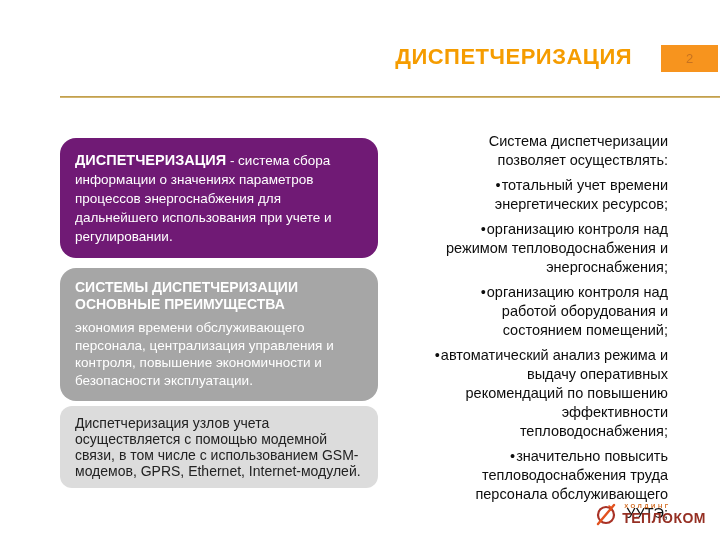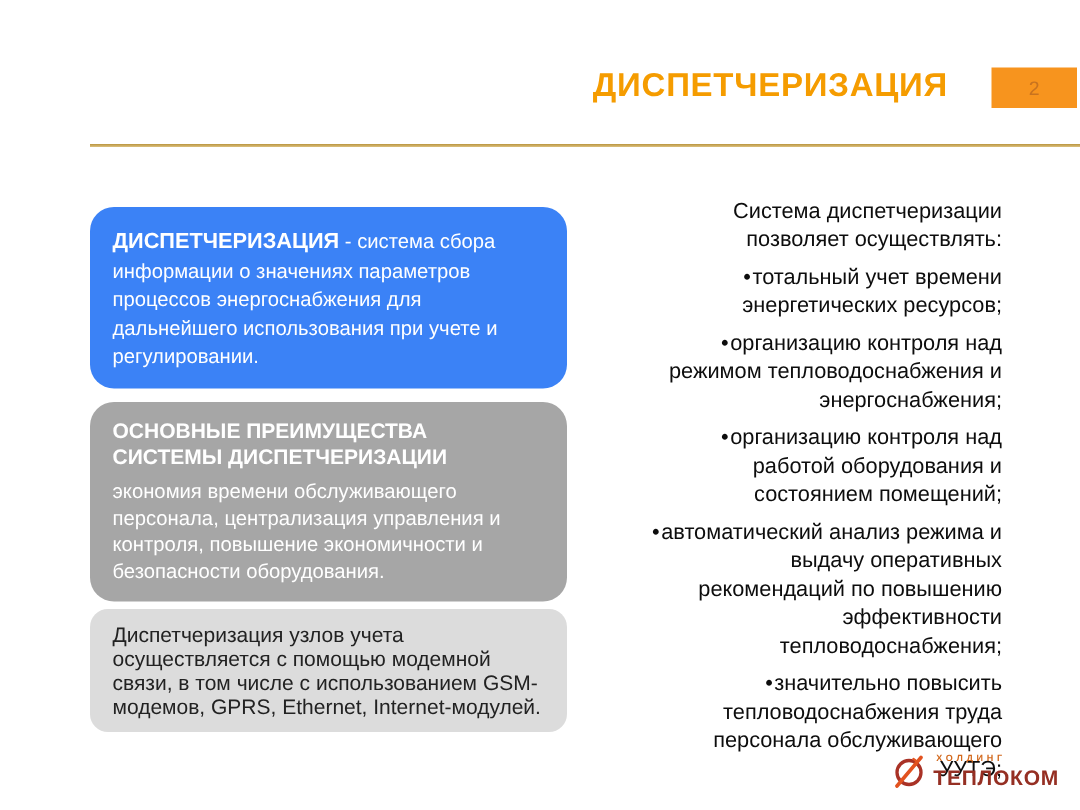--- a/index.html
+++ b/index.html
@@ -37,21 +37,21 @@
   
   .box{
     position:absolute;
     left:60px;width:318px;
     box-sizing:border-box;
     border-radius:16px;
   }
   .box-definition{
     top:138px;
     min-height:110px;
-    background:#3b82f6;
+    background:#701a75;
     color:#ffffff;
     padding:13px 14px 12px 15px;
     font-size:13.5px;line-height:19px;
   }
   .box-definition .term{font-weight:bold;font-size:14.5px;}
   .box-advantages{
     top:268px;
     min-height:124px;
     background:#A6A6A6;
     color:#ffffff;
@@ -115,24 +115,24 @@
     <span>2</span>
   </div>
   <div class="rule"></div>
 
   <div class="box box-definition">
     <span class="term">ДИСПЕТЧЕРИЗАЦИЯ</span><span> - система сбора информации о значениях параметров процессов энергоснабжения для дальнейшего использования при учете и регулировании.</span>
   </div>
 
   <div class="box box-advantages">
     <div class="heading">
+      <div>СИСТЕМЫ ДИСПЕТЧЕРИЗАЦИИ</div>
       <div>ОСНОВНЫЕ ПРЕИМУЩЕСТВА</div>
-      <div>СИСТЕМЫ ДИСПЕТЧЕРИЗАЦИИ</div>
     </div>
-    <div class="body">экономия времени обслуживающего персонала, централизация управления и контроля, повышение экономичности и безопасности оборудования.</div>
+    <div class="body">экономия времени обслуживающего персонала, централизация управления и контроля, повышение экономичности и безопасности эксплуатации.</div>
   </div>
 
   <div class="box box-note">
     <span>Диспетчеризация узлов учета осуществляется  с помощью модемной связи, в том числе с использованием GSM-модемов, GPRS, Ethernet, Internet-модулей.</span>
   </div>
 
   <div class="right-col">
     <p class="intro">Система диспетчеризации позволяет осуществлять:</p>
     <ul>
       <li><span class="bullet-char">•</span><span>тотальный учет времени энергетических ресурсов;</span></li>

